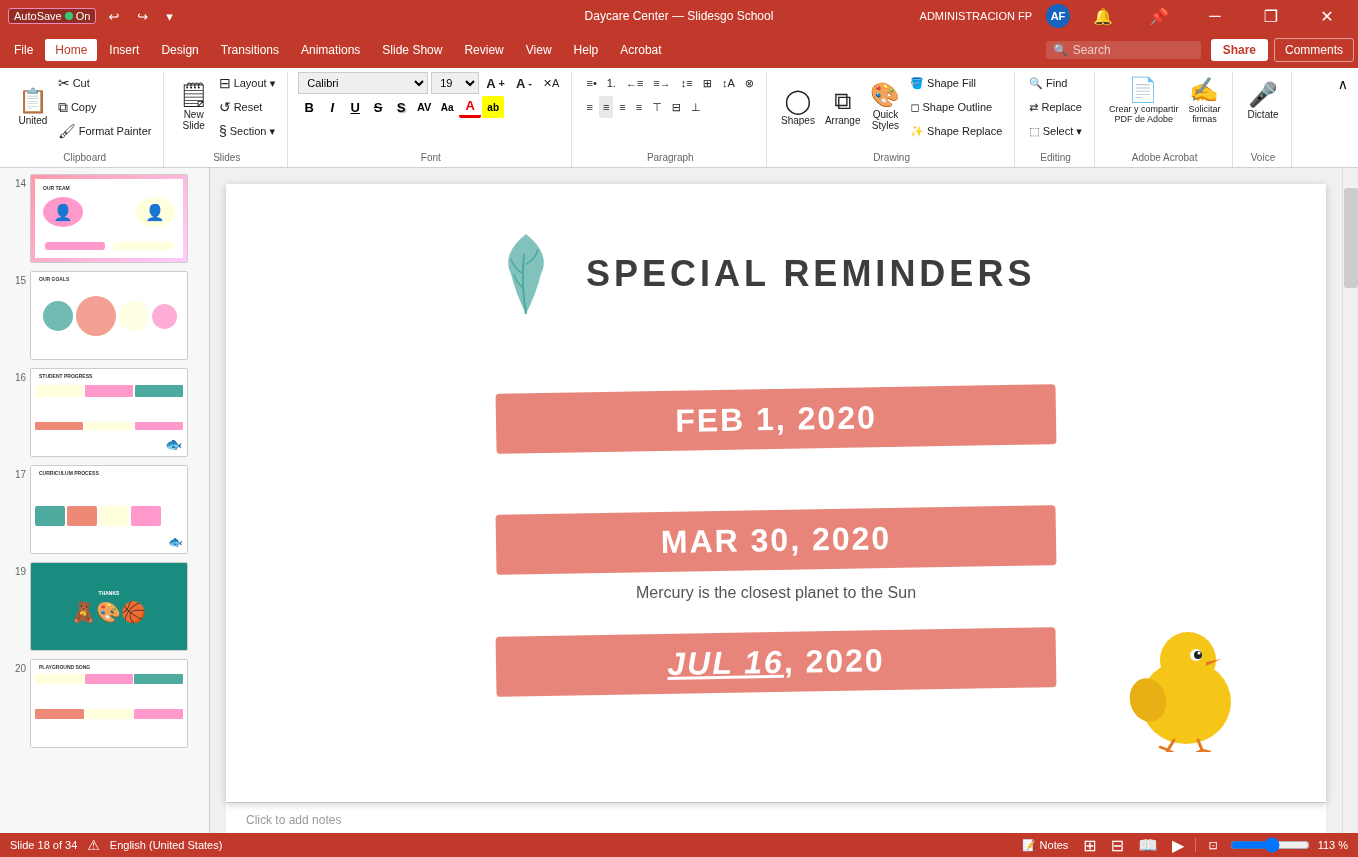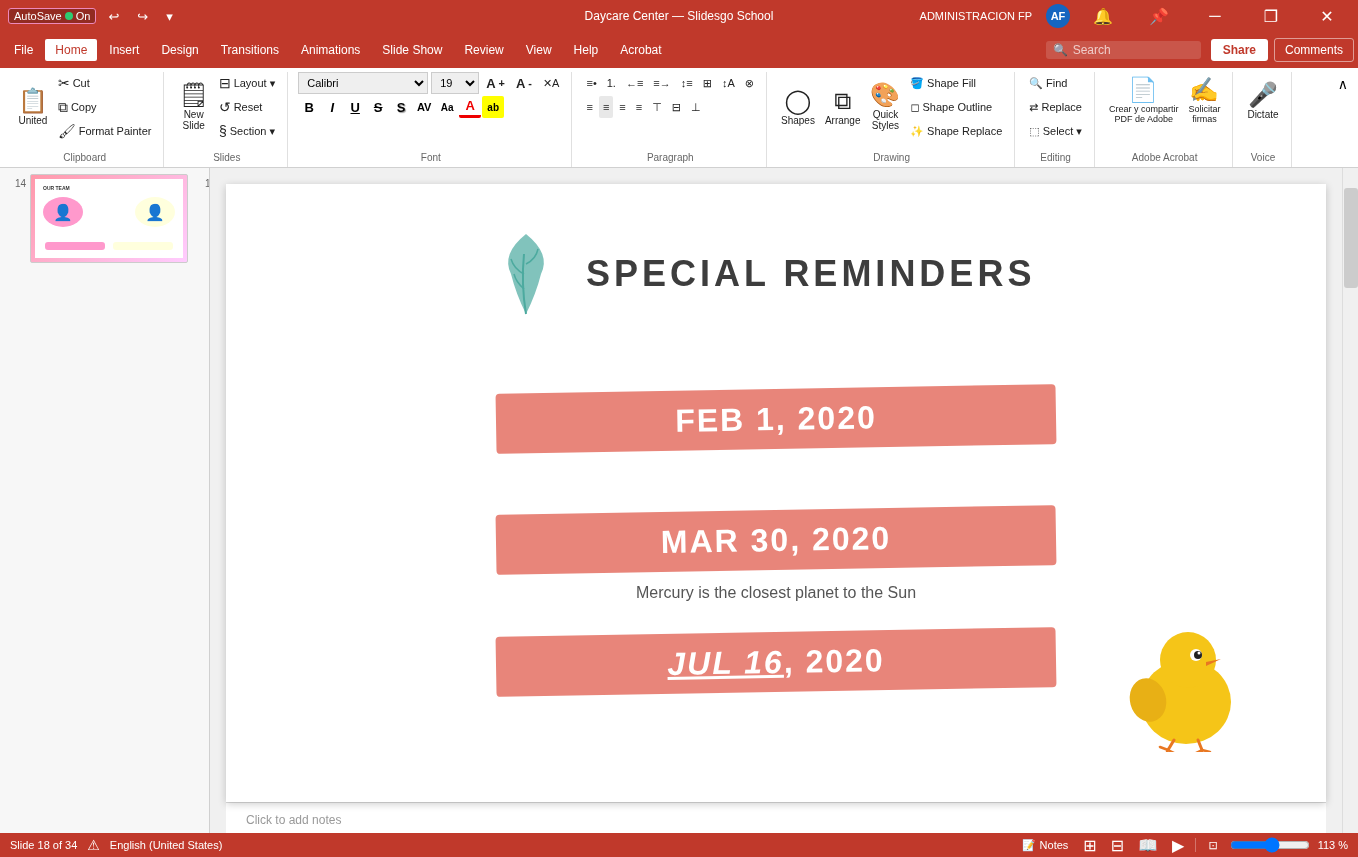--- a/index.html
+++ b/index.html
@@ -149,21 +149,21 @@
 
     
     #slide-panel {
       width: 210px;
       background: #f7f7f7;
       border-right: 1px solid #d0d0d0;
       overflow-y: auto;
       overflow-x: hidden;
       padding: 4px;
       display: flex;
-      flex-direction: row;
+      flex-direction: column;
       gap: 4px;
     }
     .slide-thumb {
       display: flex;
       align-items: flex-start;
       gap: 4px;
       cursor: pointer;
       padding: 2px;
       border-radius: 2px;
     }

